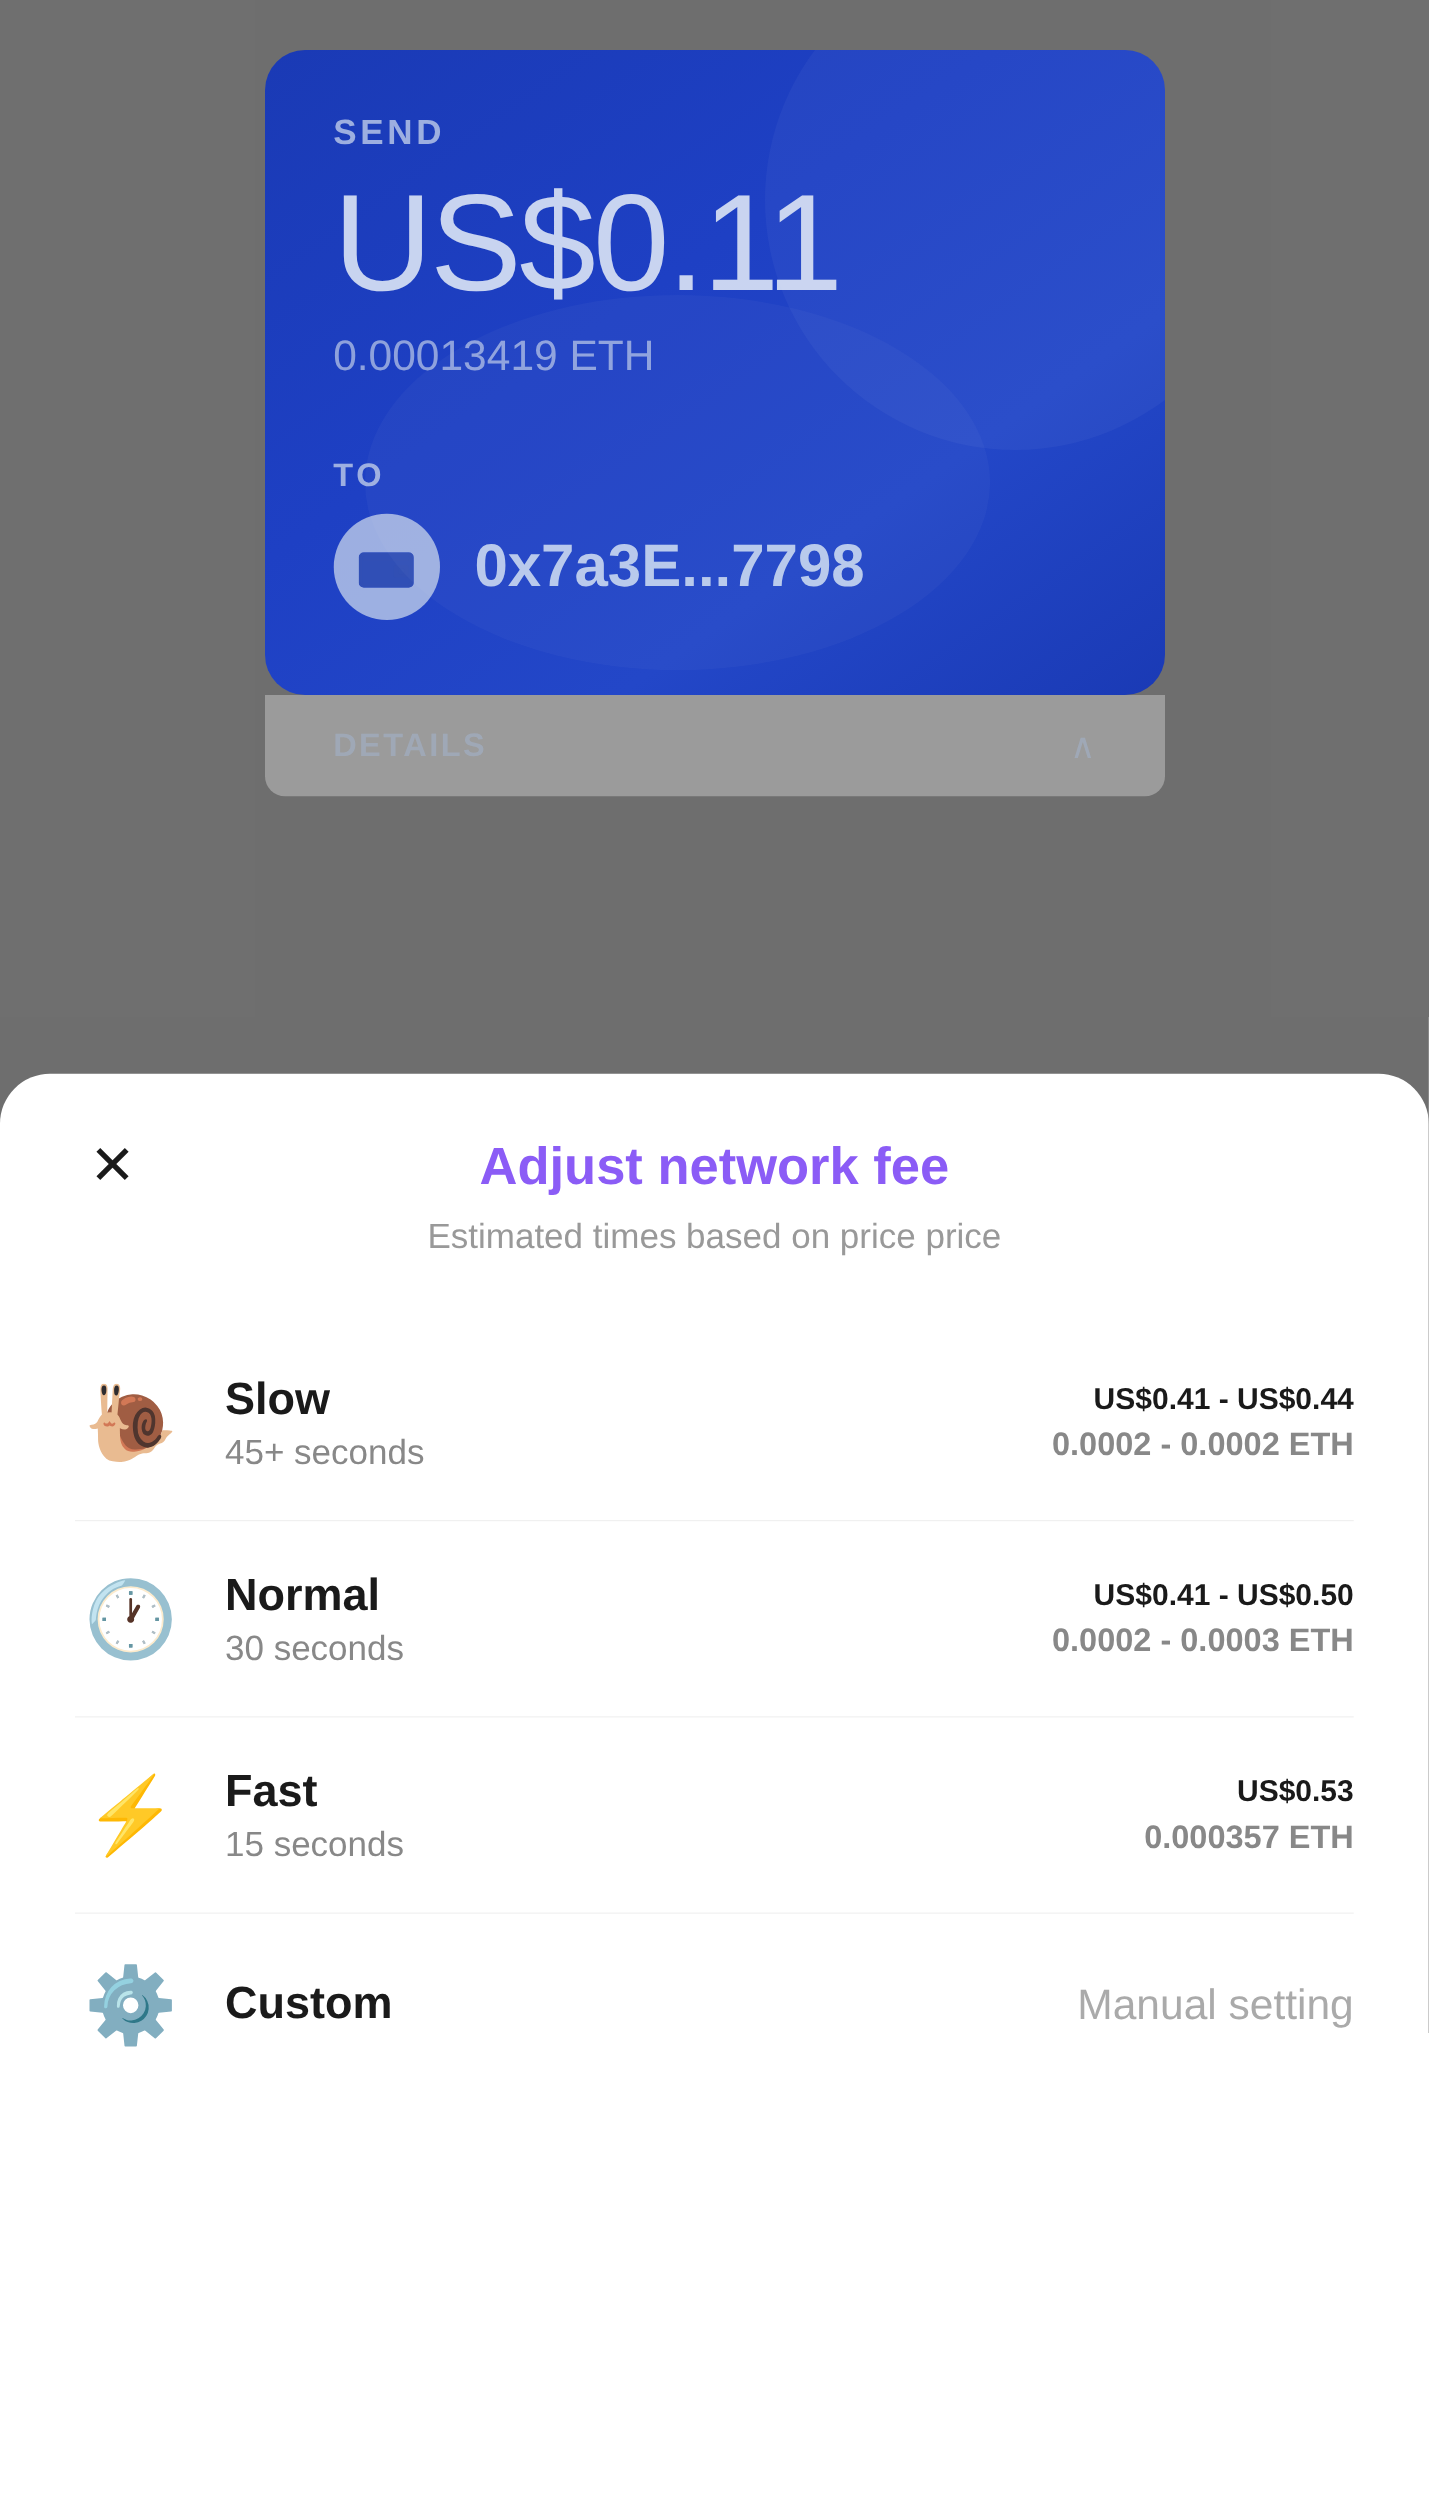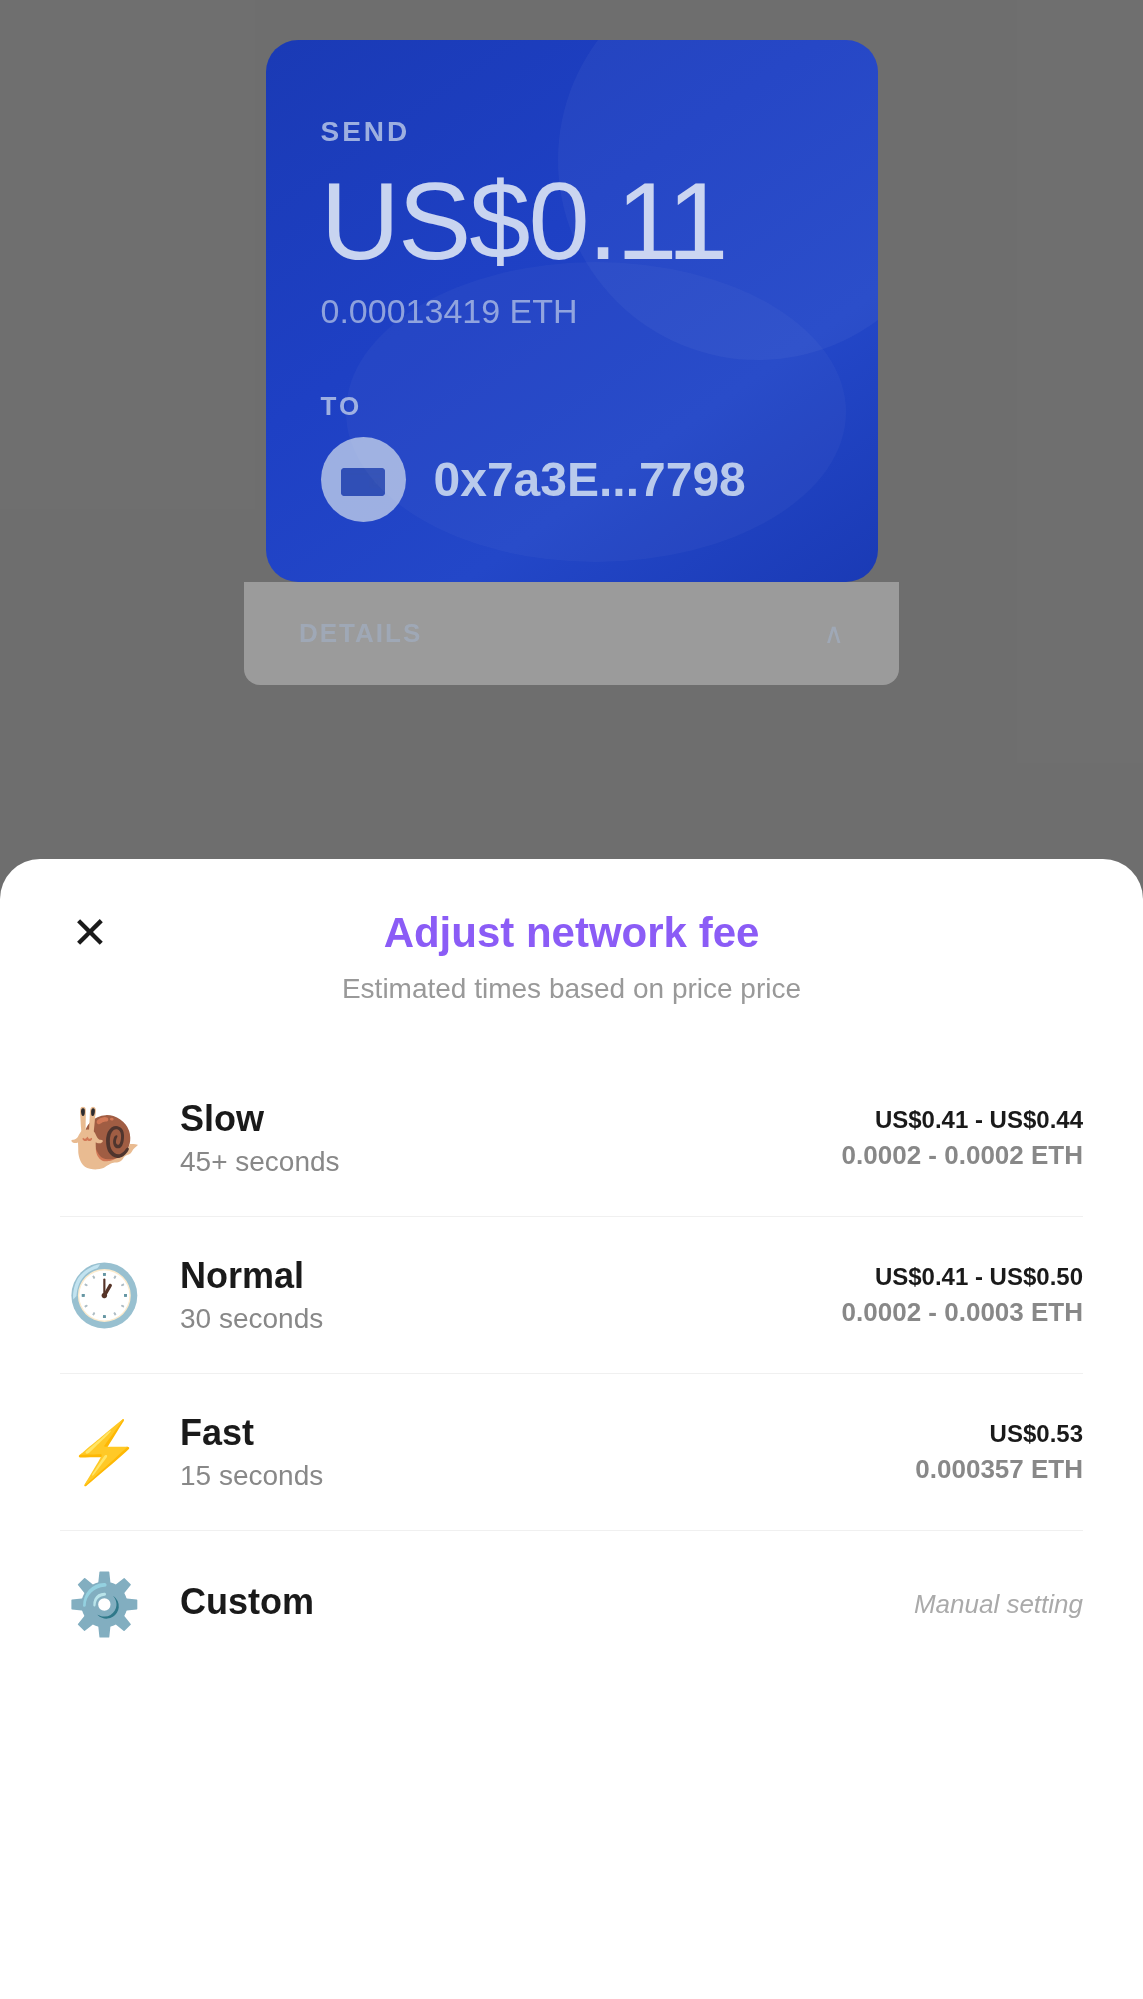--- a/index.html
+++ b/index.html
@@ -19,24 +19,24 @@
       top: 0; left: 0; right: 0; bottom: 0;
       background: rgba(100, 100, 100, 0.7);
       display: flex;
       justify-content: center;
       align-items: flex-start;
       padding-top: 40px;
     }
 
     
     .send-card {
-      width: 612px;
+      width: 720px;
       background: linear-gradient(145deg, #1a3ab5 0%, #1e40c4 40%, #2347c8 70%, #1a3ab5 100%);
       border-radius: 32px;
-      padding: 76px 55px 60px 55px;
+      padding: 50px 55px 60px 55px;
       position: relative;
       overflow: hidden;
     }
 
     .send-card::before {
       content: '';
       position: absolute;
       top: -80px; right: -80px;
       width: 400px; height: 400px;
       background: rgba(255,255,255,0.04);
@@ -109,23 +109,23 @@
     }
 
     .recipient-address {
       font-size: 48px;
       font-weight: 700;
       color: rgba(200, 215, 240, 0.9);
     }
 
     
     .details-bar {
-      width: 655px;
+      width: 720px;
       background: rgba(200, 200, 200, 0.5);
-      padding: 35px 55px;
+      padding: 24px 55px;
       display: flex;
       justify-content: space-between;
       align-items: center;
       border-radius: 0 0 16px 16px;
     }
 
     .details-text {
       font-size: 26px;
       font-weight: 600;
       color: rgba(160, 170, 185, 0.9);
@@ -238,24 +238,23 @@
       margin-bottom: 6px;
     }
 
     .fee-eth {
       font-size: 26px;
       color: #888;
       font-weight: 700;
     }
 
     .fee-manual {
-      font-size: 26px;
+      font-size: 34px;
       color: #aaa;
       font-weight: 400;
-      font-style: italic;
     }
   </style>
 </head>
 <body>
 
 <div class="background-overlay">
   <div style="display:flex; flex-direction:column; align-items:center;">
 
     <div class="send-card">
       <div class="send-label">SEND</div>

